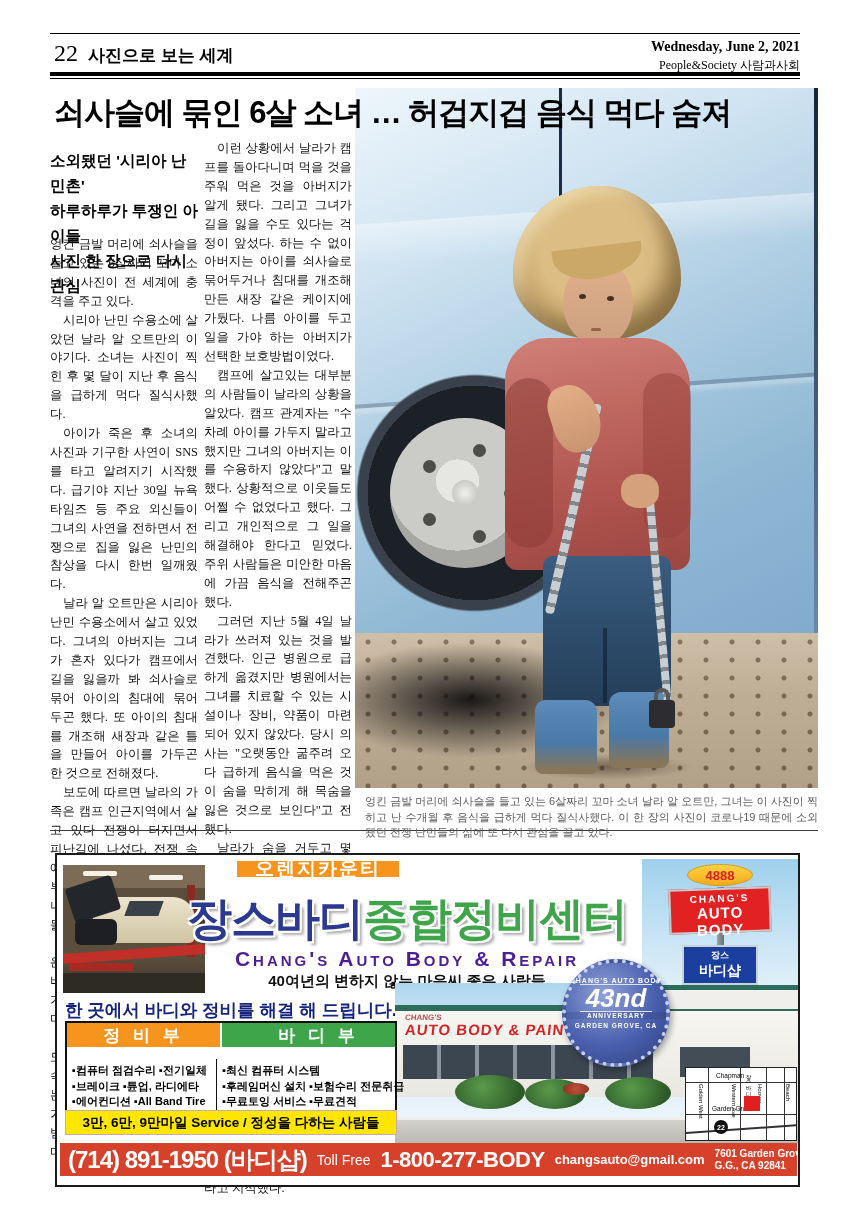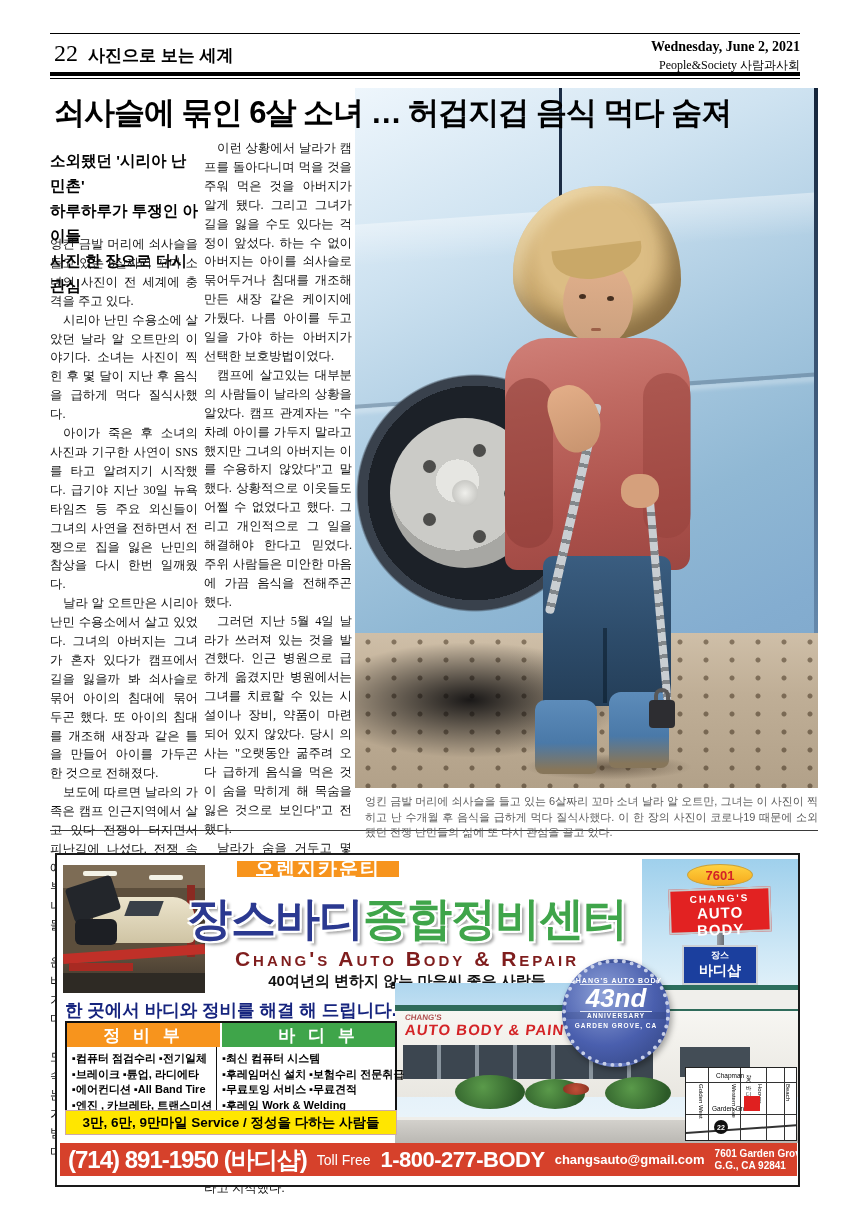--- a/index.html
+++ b/index.html
@@ -110,32 +110,32 @@
   .g-post { position:absolute; right:10px; top:20px; width:8px; height:72px; background:#8a2a22; }
   .g-floor { position:absolute; left:0; bottom:0; width:100%; height:20px; background:#2e2a24; }
 
   .ad-badge { position:absolute; left:180px; top:6px; width:162px; height:16px; background:#f7941d;
               color:#fff; font-weight:700; font-size:19px; letter-spacing:2px; display:flex;
               align-items:center; justify-content:center; }
   .ad-title { position:absolute; left:118px; top:34px; width:464px; text-align:center; font-size:45px;
               font-weight:800; letter-spacing:-1px; white-space:nowrap;
               text-shadow:2px 2px 0 #fff,-2px -2px 0 #fff,2px -2px 0 #fff,-2px 2px 0 #fff,4px 4px 3px rgba(0,0,0,.35); }
   .ad-title .blue { color:#2b3990; } .ad-title .green { color:#3fa54a; }
-  .ad-title-en { position:absolute; left:118px; top:92px; width:464px; text-align:center; color:#7f1d1d;
+  .ad-title-en { position:absolute; left:118px; top:92px; width:464px; text-align:center; color:#4c1d95;
                  font-weight:700; font-size:21px; letter-spacing:3px; font-variant:small-caps; }
   .ad-slogan { position:absolute; left:118px; top:117px; width:464px; text-align:center; font-weight:700; font-size:15px; color:#111; }
   .ad-promise { position:absolute; left:8px; top:143px; width:332px; color:#16247e; font-weight:800; font-size:17.5px; }
 
   .ad-table { position:absolute; left:8px; top:166px; width:332px; border:2px solid #111; background:#fff; }
   .ad-table .hdr { display:flex; height:24px; }
   .ad-table .hcell { flex:1; display:flex; align-items:center; justify-content:center; color:#fff;
                      font-weight:800; font-size:17px; letter-spacing:4px; }
   .ad-table .h-serv { background:#f7941d; border-right:2px solid #fff; }
   .ad-table .h-body { background:#3fa54a;padding-left:20px; }
-  .ad-table .items { display:flex; }
+  .ad-table .items { display:flex;margin-top:12px; }
   .ad-table .icol { flex:1; padding:4px 4px 3px 5px; font-size:11px; font-weight:700; line-height:15.5px; white-space:nowrap; }
   .ad-table .icol.left { border-right:1.5px solid #111; }
   .ad-strip { position:absolute; left:8px; top:255px; width:332px; height:25px; background:#ffe600;
               display:flex; align-items:center; justify-content:center; font-weight:800; font-size:13.5px; color:#000;
               border:1px solid #caa; white-space:nowrap; }
 
   .ad-bphoto { position:absolute; left:338px; top:128px; width:403px; height:160px; overflow:hidden;
                background:linear-gradient(#aed6ee,#dcedf8 40%,#eef6fb); }
   .b-wall { position:absolute; left:0; top:22px; width:100%; height:92px;
             background:linear-gradient(#f7f6f2,#e9e7e1); border-top:6px solid #2f6b5a; }
@@ -313,21 +313,21 @@
       <div class="b-bush" style="left:60px;top:92px;width:70px;height:34px;"></div>
       <div class="b-bush" style="left:130px;top:96px;width:60px;height:30px;"></div>
       <div class="b-bush" style="left:210px;top:94px;width:66px;height:32px;"></div>
       <div class="b-bush" style="left:296px;top:96px;width:54px;height:28px;"></div>
       <div class="b-flower" style="left:168px;top:100px;"></div>
       <div class="b-road"></div>
     </div>
 
     <div class="ad-pole">
       <div class="pole-bar"></div>
-      <div class="pole-7601">7601</div>
+      <div class="pole-7601">4888</div>
       <div class="pole-red">
         <div class="l1">CHANG'S</div>
         <div class="l2">AUTO BODY</div>
       </div>
       <div class="pole-blue">
         <div class="l1">장스</div>
         <div class="l2">바디샵</div>
       </div>
       <div class="pole-roof"></div>
     </div>

